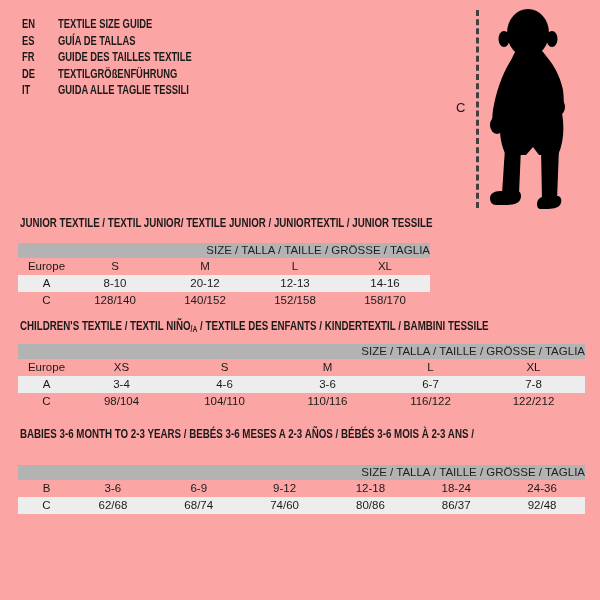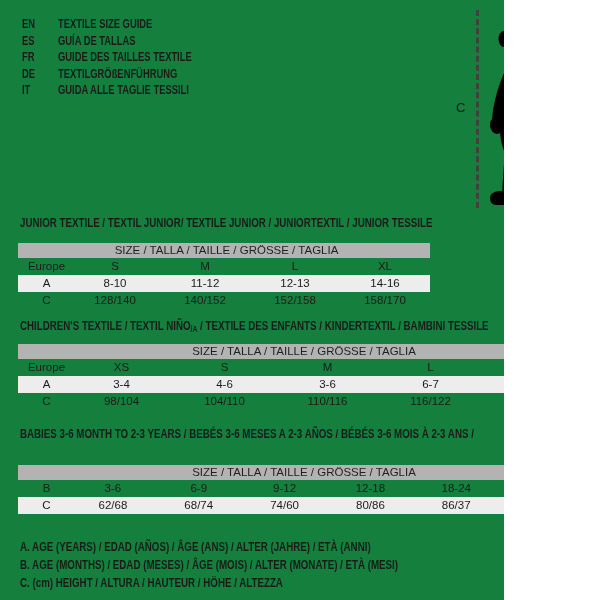--- a/index.html
+++ b/index.html
@@ -1,17 +1,17 @@
 <!DOCTYPE html>
 <html><head>
 <meta charset="utf-8">
 <style>
   html,body{margin:0;padding:0;background:#fff;}
   .canvas{
-    position:relative;width:504px;height:600px;background:#15803d;
+    position:relative;width:600px;height:600px;background:#fca5a5;
     font-family:"Liberation Sans","DejaVu Sans",sans-serif;color:#1a1a1a;
     overflow:hidden;
   }
   .cond{display:inline-block;transform:scaleX(0.75);transform-origin:0 50%;white-space:nowrap;}
 
   
   .lang-block{position:absolute;left:22px;top:16px;}
   .lang-row{position:relative;height:16.5px;line-height:16.5px;}
   .lang-code{position:absolute;left:0;font-weight:bold;font-size:12.5px;}
   .lang-label{position:absolute;left:36px;font-weight:bold;font-size:12.5px;}
@@ -21,21 +21,21 @@
   .dash-line{position:absolute;left:26px;top:10px;height:198px;width:0;border-left:3px dashed #404040;}
   .figure-label{position:absolute;left:6px;top:100px;font-size:13px;line-height:16px;}
   .figure svg{position:absolute;left:37px;top:8px;}
 
   
   .tbl-title{position:absolute;left:20px;font-weight:bold;font-size:13px;line-height:14px;white-space:nowrap;}
   .tbl-title .sub{font-size:9px;vertical-align:-2px;}
   .two-line{line-height:16px;}
   table.size{position:absolute;border-collapse:collapse;table-layout:fixed;font-size:11.5px;color:#1a1a1a;}
   table.size td{padding:0;margin:0;text-align:center;height:17px;line-height:17px;white-space:nowrap;overflow:hidden;}
-  table.size tr.bar td{background:#b3b3b3;text-align:center;padding-left:5px;height:15px;line-height:15px;color:#1f1f1f;}
+  table.size tr.bar td{background:#b3b3b3;text-align:right;padding-left:5px;height:15px;line-height:15px;color:#1f1f1f;}
   table.size td.lbl{text-align:center;padding-left:5px;}
   table.size tr.stripe td{background:#ededed;}
   col.lc{width:52px;}
   #t1-table{left:18px;top:243px;width:412px;}
   #t2-table{left:18px;top:344px;width:567px;}
   #t3-table{left:18px;top:465px;width:567px;}
   #t1-title{top:216px;}
   #t2-title{top:319px;}
   #t3-title{top:426px;}
 
@@ -116,21 +116,21 @@
       <tr>
         <td class="lbl">Europe</td>
         <td>S</td>
         <td>M</td>
         <td>L</td>
         <td>XL</td>
       </tr>
       <tr class="stripe">
         <td class="lbl">A</td>
         <td>8-10</td>
-        <td>11-12</td>
+        <td>20-12</td>
         <td>12-13</td>
         <td>14-16</td>
       </tr>
       <tr>
         <td class="lbl">C</td>
         <td>128/140</td>
         <td>140/152</td>
         <td>152/158</td>
         <td>158/170</td>
       </tr>
@@ -210,19 +210,14 @@
         <td>62/68</td>
         <td>68/74</td>
         <td>74/60</td>
         <td>80/86</td>
         <td>86/37</td>
         <td>92/48</td>
       </tr>
     </tbody>
   </table>
 
-  <div class="footnotes">
-    <div class="footnote cond">A. AGE (YEARS) / EDAD (AÑOS) / ÂGE (ANS) / ALTER (JAHRE) / ETÀ (ANNI)</div>
-    <div class="footnote cond">B. AGE (MONTHS) / EDAD (MESES) / ÂGE (MOIS) / ALTER (MONATE) / ETÀ (MESI)</div>
-    <div class="footnote cond">C. (cm) HEIGHT / ALTURA / HAUTEUR / HÖHE / ALTEZZA</div>
-  </div>
 
 </div>
 
 </body></html>

